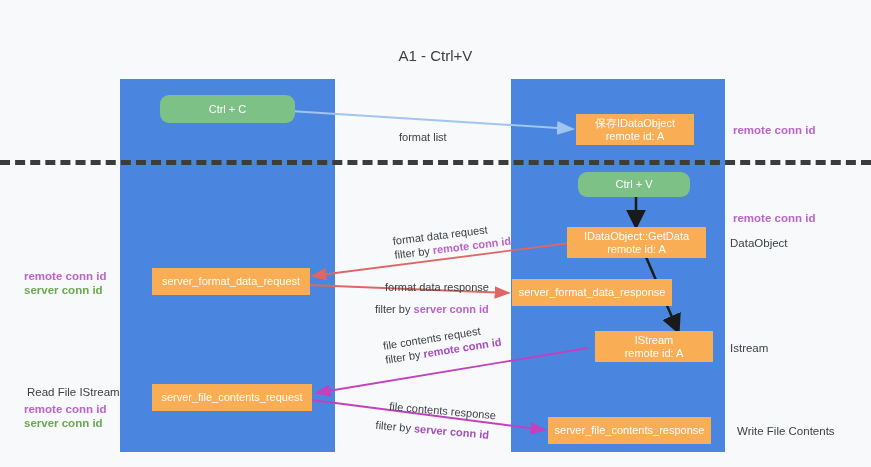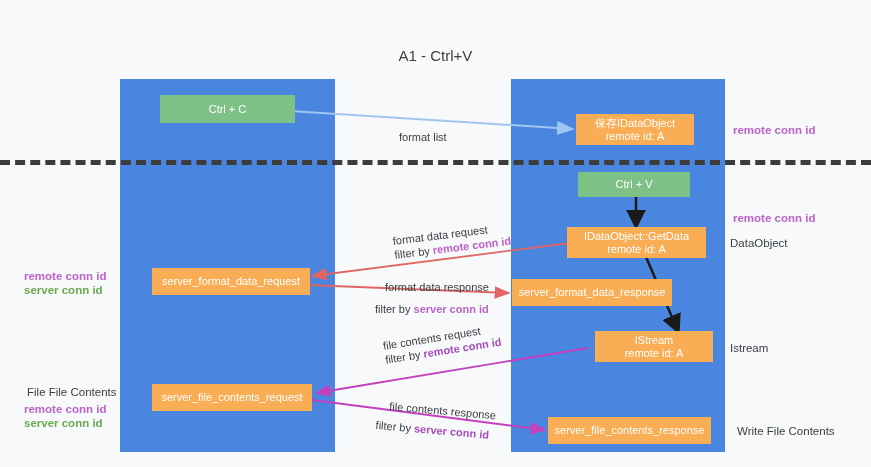--- a/index.html
+++ b/index.html
@@ -46,21 +46,21 @@
     display: flex;
     align-items: center;
     justify-content: center;
     text-align: center;
     color: #ffffff;
     font-size: 11px;
     line-height: 13px;
     white-space: pre;
     box-sizing: border-box;
   }
-  .box-green { background: #7dc187; }
+  .box-green { background: #7dc187; border-radius: 9px; }
   .box-orange { background: #f9ad54; }
 
   
   .note {
     font-size: 11.5px;
     line-height: 14px;
     color: #3c4043;
     white-space: pre;
   }
   .note.purple { color: #bb63c9; font-weight: bold; }
@@ -193,21 +193,21 @@
   <div class="abs" style="left:390px; top:399px; transform:rotate(5deg); transform-origin:0 0;">
     <div class="arrow-label">file contents response</div>
     <div class="arrow-label" style="margin-top:6px; margin-left:-12px;">
       <span>filter by </span><span class="hl-violet">server conn id</span>
     </div>
   </div>
 
   <div class="abs note purple" style="left:24px; top:269px;">remote conn id</div>
   <div class="abs note green" style="left:24px; top:283px;">server conn id</div>
 
-  <div class="abs note" style="left:27px; top:385px;">File File Contents</div>
+  <div class="abs note" style="left:27px; top:385px;">Read File IStream</div>
   <div class="abs note purple" style="left:24px; top:402px;">remote conn id</div>
   <div class="abs note green" style="left:24px; top:416px;">server conn id</div>
 
   <div class="abs note purple" style="left:733px; top:123px;">remote conn id</div>
   <div class="abs note purple" style="left:733px; top:211px;">remote conn id</div>
   <div class="abs note" style="left:730px; top:236px;">DataObject</div>
   <div class="abs note" style="left:730px; top:341px;">Istream</div>
   <div class="abs note" style="left:737px; top:424px;">Write File Contents</div>
 
 </div>

